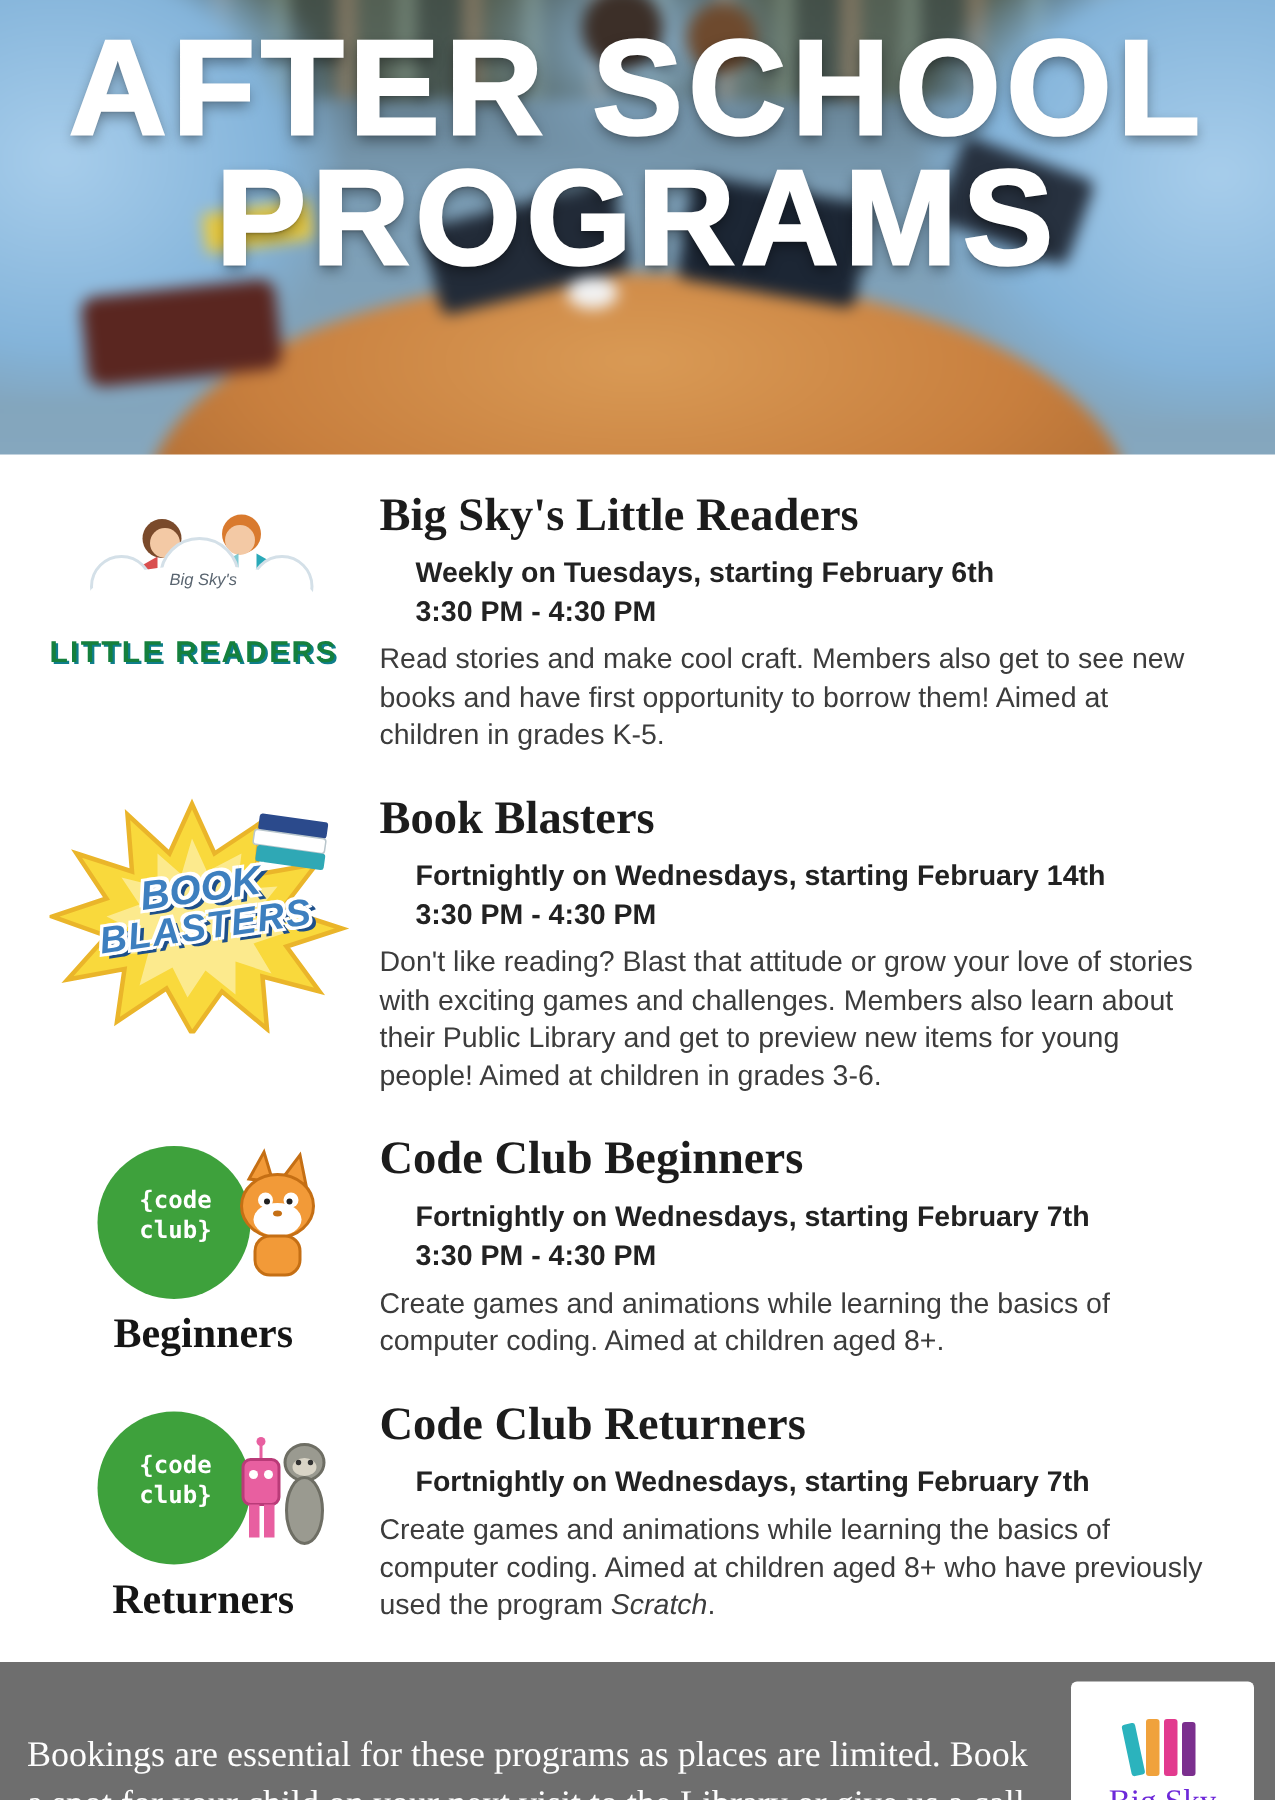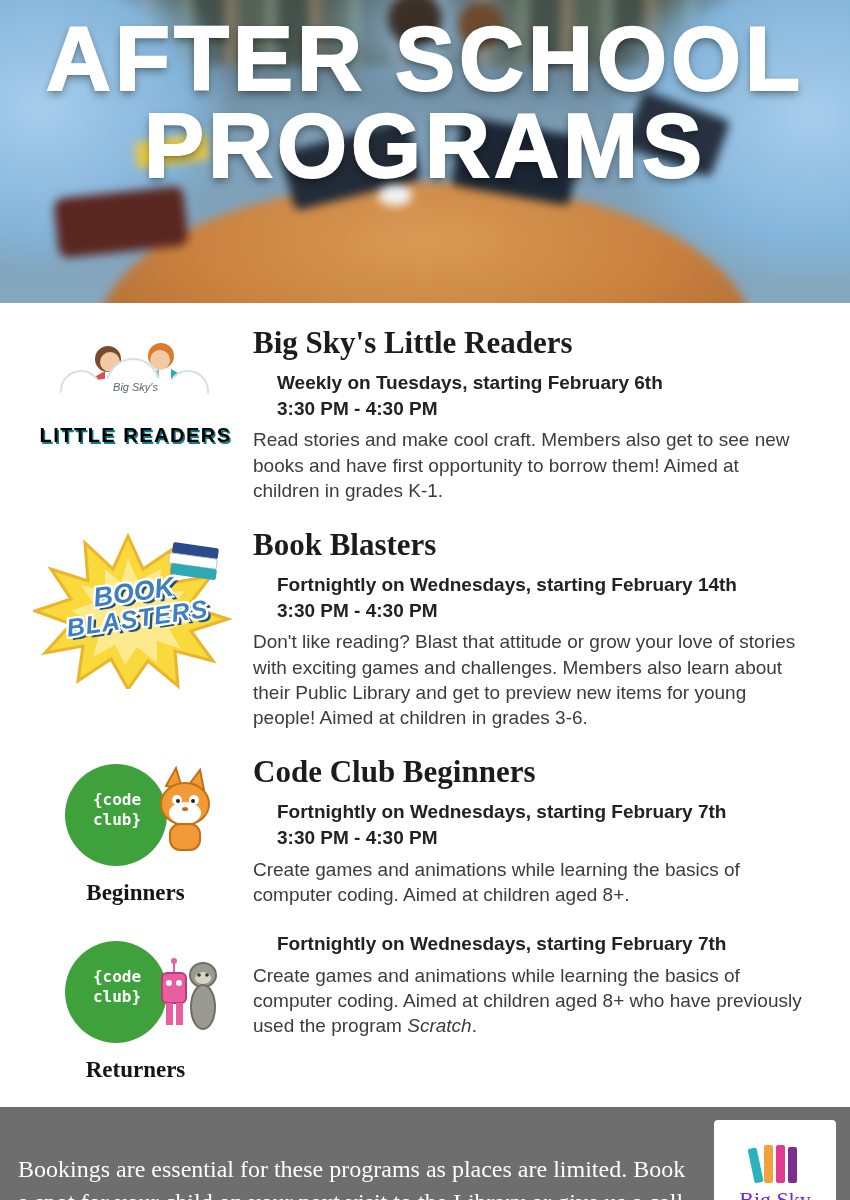--- a/index.html
+++ b/index.html
@@ -63,42 +63,42 @@
   }
   .sched { font-size: 19px; font-weight: bold; color: #222222; line-height: 1.35; margin-left: 24px; }
   .desc { font-size: 19px; color: #3c3c3c; line-height: 1.33; margin-top: 6px; }
   .italic { font-style: italic; }
 
   
   .lr-logo { position: relative; width: 205px; height: 118px; }
   .lr-logo svg { position: absolute; top: 0; left: 0; }
   .lr-bigskys { position: absolute; top: 52px; left: 0; right: 0; text-align: center;
     font-style: italic; color: #5a6570; font-size: 11px; }
-  .lr-title { position: absolute; bottom: 0; left: 0; right: 0; text-align: center;
-    color: #000000; font-weight: bold; font-size: 20px; letter-spacing: 1.5px;
+  .lr-title { position: absolute; bottom: 0; left: 0; right: 0; text-align: left;
+    color: #15803d; font-weight: bold; font-size: 20px; letter-spacing: 1.5px;
     text-shadow: 1.5px 1.5px 0 #0e7e8a; }
 
   
   .bb-logo { position: relative; width: 205px; height: 158px; }
   .bb-logo svg { position: absolute; top: 0; left: 0; }
   .bb-text { position: absolute; top: 48px; left: 0; right: 0; text-align: center;
     transform: rotate(-8deg); font-weight: bold; font-style: italic;
     color: #3d7fbf; line-height: 1.0;
     text-shadow: 2px 2px 0 #ffffff, -2px -2px 0 #ffffff, 2px -2px 0 #ffffff, -2px 2px 0 #ffffff, 4px 4px 0 #1d4f8a; }
   .bb-line1 { font-size: 27px; display:block; }
   .bb-line2 { font-size: 25px; display:block; letter-spacing: 1px; }
 
   
   .cc-logo { position: relative; width: 195px; height: 148px; }
   .cc-logo svg { position: absolute; top: 0; left: 10px; }
   .cc-badge { position: absolute; top: 32px; left: 36px; width: 86px; text-align: center;
     color: #ffffff; font-family: "DejaVu Sans Mono", monospace;
     font-weight: bold; font-size: 16px; line-height: 1.25; }
   .cc-caption { position: absolute; bottom: 0; left: 0; right: 0; text-align: center;
-    font-family: "Liberation Serif", serif; font-size: 23px; font-weight: bold; color: #151515; }
+    font-family: "Liberation Serif", serif; font-size: 28px; font-weight: bold; color: #151515; }
 
   
   .footer { position: relative; flex: none; height: 146px; background: #6e6e6e;
     color: #fdfdfd; padding: 14px 160px 10px 18px; }
   .footer-msg { font-family: "Liberation Serif", serif; font-size: 24px; line-height: 1.38;
     max-width: 685px; margin-top: 32px; }
   .footer-contact { margin-top: 11px; font-size: 13px; letter-spacing: 3.2px; color: #ffffff; }
   .brand-card { position: absolute; right: 14px; top: 13px; width: 122px; height: 120px;
     background: #ffffff; border-radius: 4px; display: flex; flex-direction: column;
     align-items: center; justify-content: center; padding-top: 4px; }
@@ -152,21 +152,21 @@
           <ellipse cx="101" cy="70" rx="76" ry="22" fill="#ffffff"></ellipse>
         </svg>
         <div class="lr-bigskys">Big Sky's</div>
         <div class="lr-title">LITTLE READERS</div>
       </div>
     </div>
     <div class="text-col">
       <div class="prog-title">Big Sky's Little Readers</div>
       <div class="sched">Weekly on Tuesdays, starting February 6th</div>
       <div class="sched">3:30 PM - 4:30 PM</div>
-      <div class="desc">Read stories and make cool craft. Members also get to see new books and have first opportunity to borrow them! Aimed at children in grades K-1.</div>
+      <div class="desc">Read stories and make cool craft. Members also get to see new books and have first opportunity to borrow them! Aimed at children in grades K-5.</div>
     </div>
   </div>
 
   <div class="section">
     <div class="logo-col">
       <div class="bb-logo">
         <svg width="205" height="158" viewBox="0 0 205 158">
           <polygon fill="#f9d93c" stroke="#eab52a" stroke-width="3" points="95,5 110,38 140,18 138,52 178,45 155,75 195,88 158,100 180,130 142,120 145,155 115,130 95,158 78,128 45,150 50,115 12,122 38,93 2,80 38,68 18,38 55,50 52,12 80,38"></polygon>
           <polygon fill="#fff7cf" opacity="0.55" points="95,28 105,50 128,38 125,62 152,60 136,80 160,90 136,98 148,118 124,110 124,132 104,116 92,134 82,114 60,126 66,104 42,106 58,90 38,80 60,72 48,54 72,60 72,38 88,52"></polygon>
 
@@ -249,20 +249,21 @@
           </g>
         </svg>
         <div class="cc-badge">
           <div>{code</div>
           <div>club}</div>
         </div>
         <div class="cc-caption">Returners</div>
       </div>
     </div>
     <div class="text-col">
+      <div class="prog-title">Code Club Returners</div>
       <div class="sched">Fortnightly on Wednesdays, starting February 7th</div>
       <div class="desc"><span>Create games and animations while learning the basics of computer coding. Aimed at children aged 8+ who have previously used the program </span><span class="italic">Scratch</span><span>.</span></div>
     </div>
   </div>
 
 </div>
 
 <div class="footer">
   <div class="footer-msg">Bookings are essential for these programs as places are limited. Book a spot for your child on your next visit to the Library or give us a call on 6757 3374. All programs run during the school term.</div>
   <div class="footer-contact">Moree Community Library  |  36 Balo Street Moree |  www.bsl.nsw.gov.au</div>

